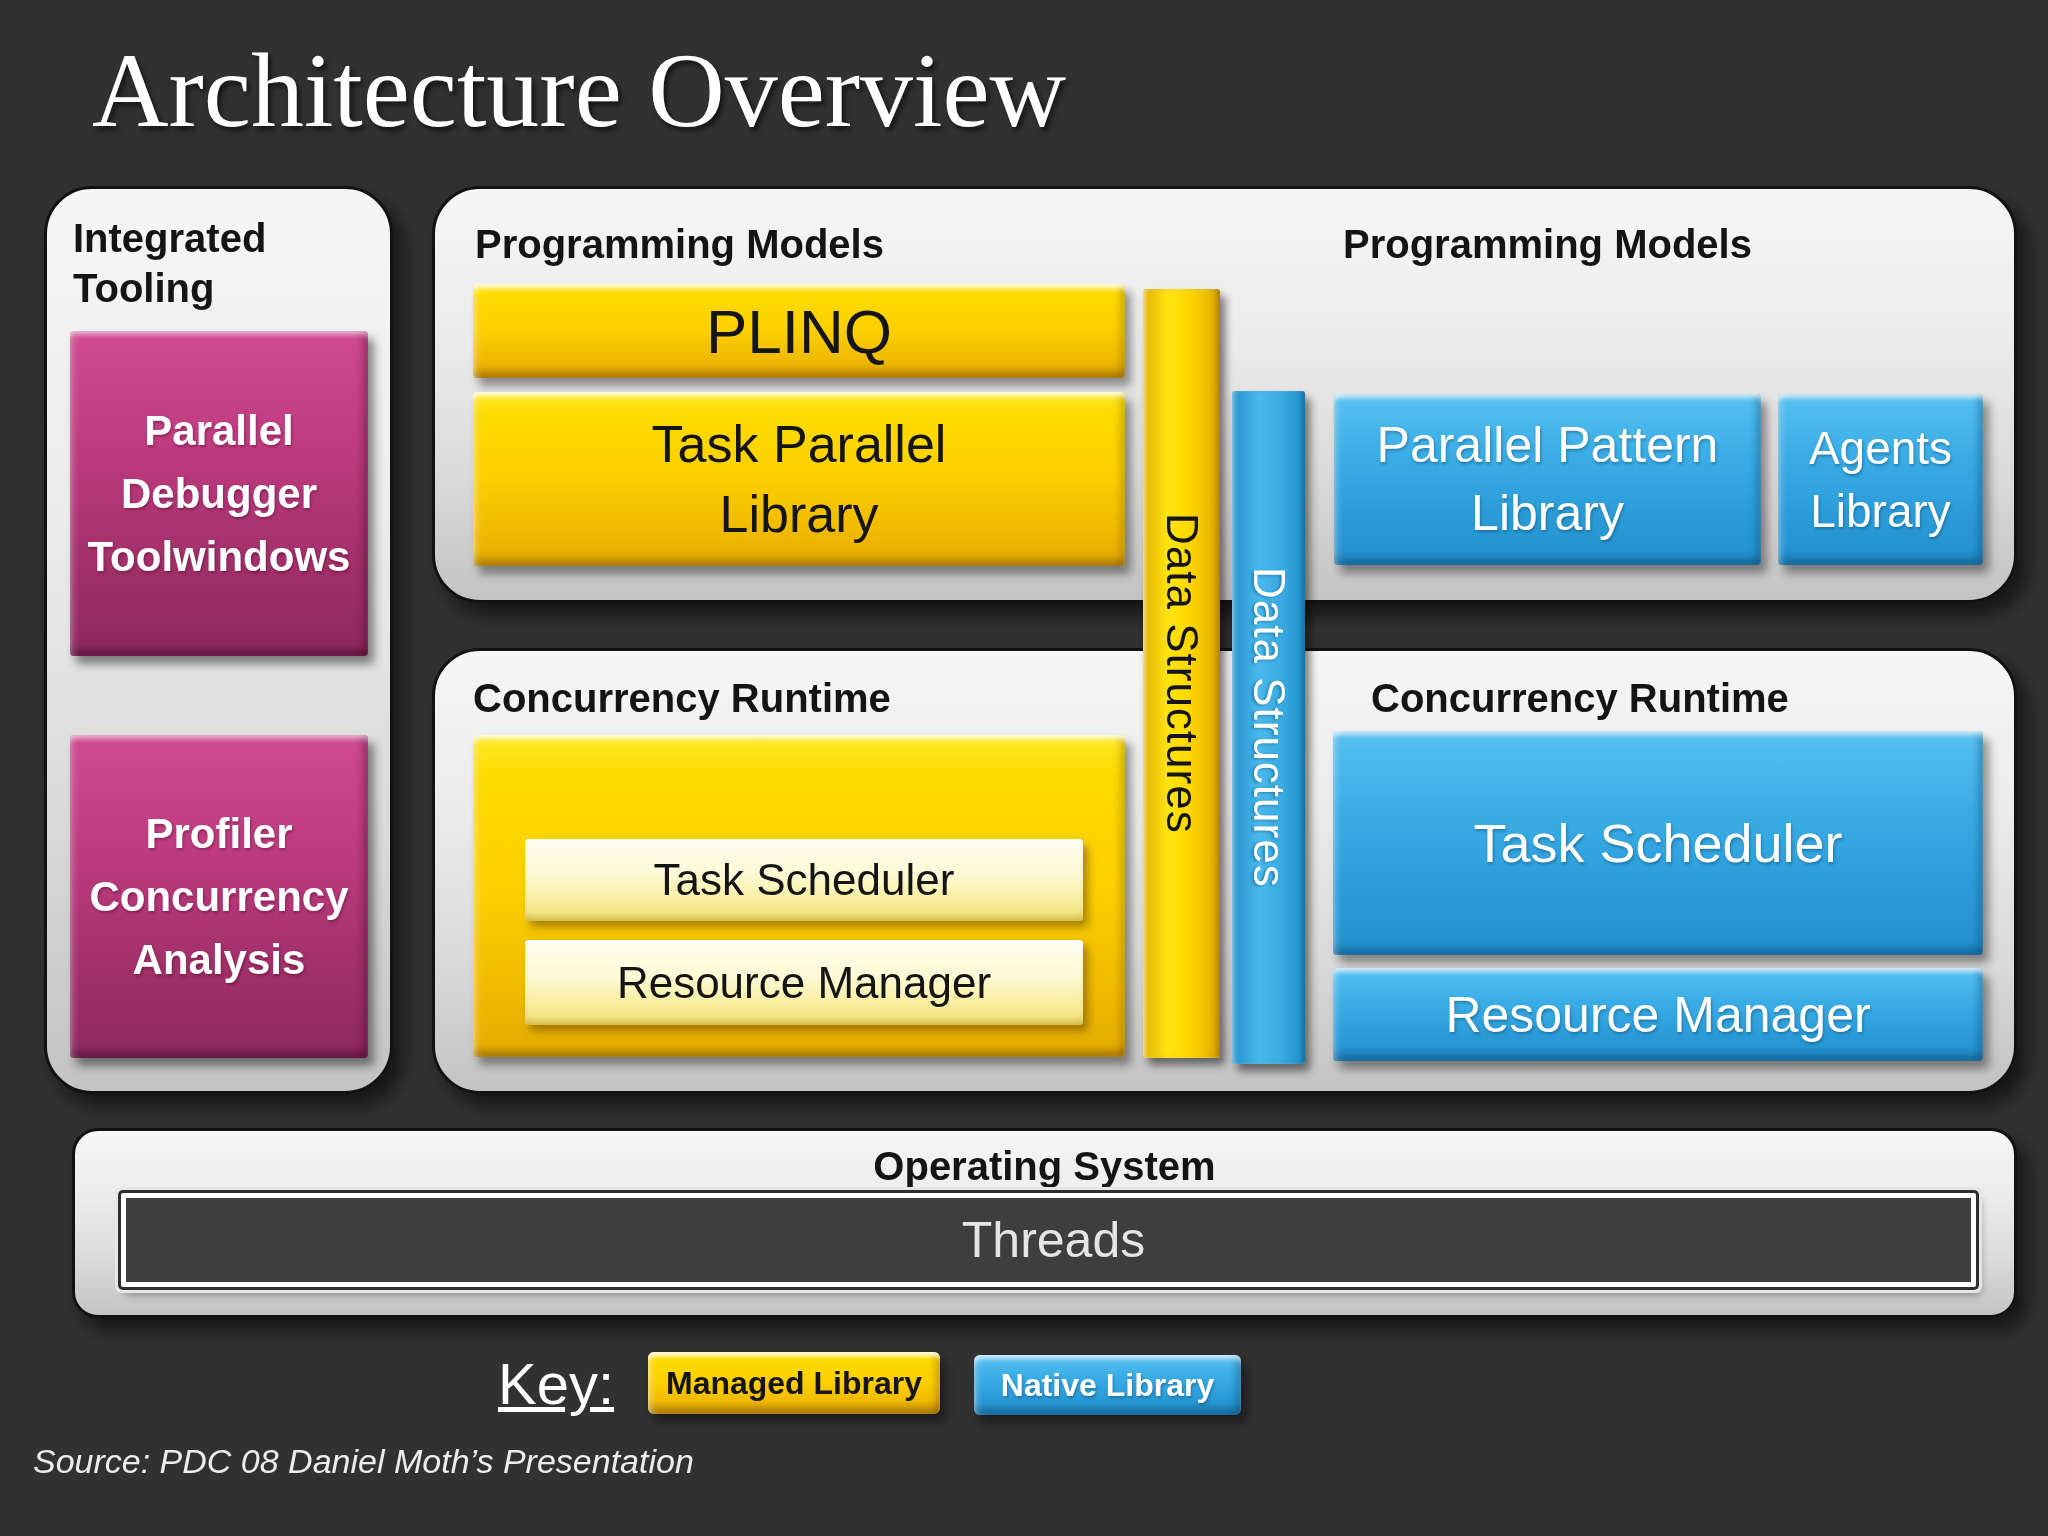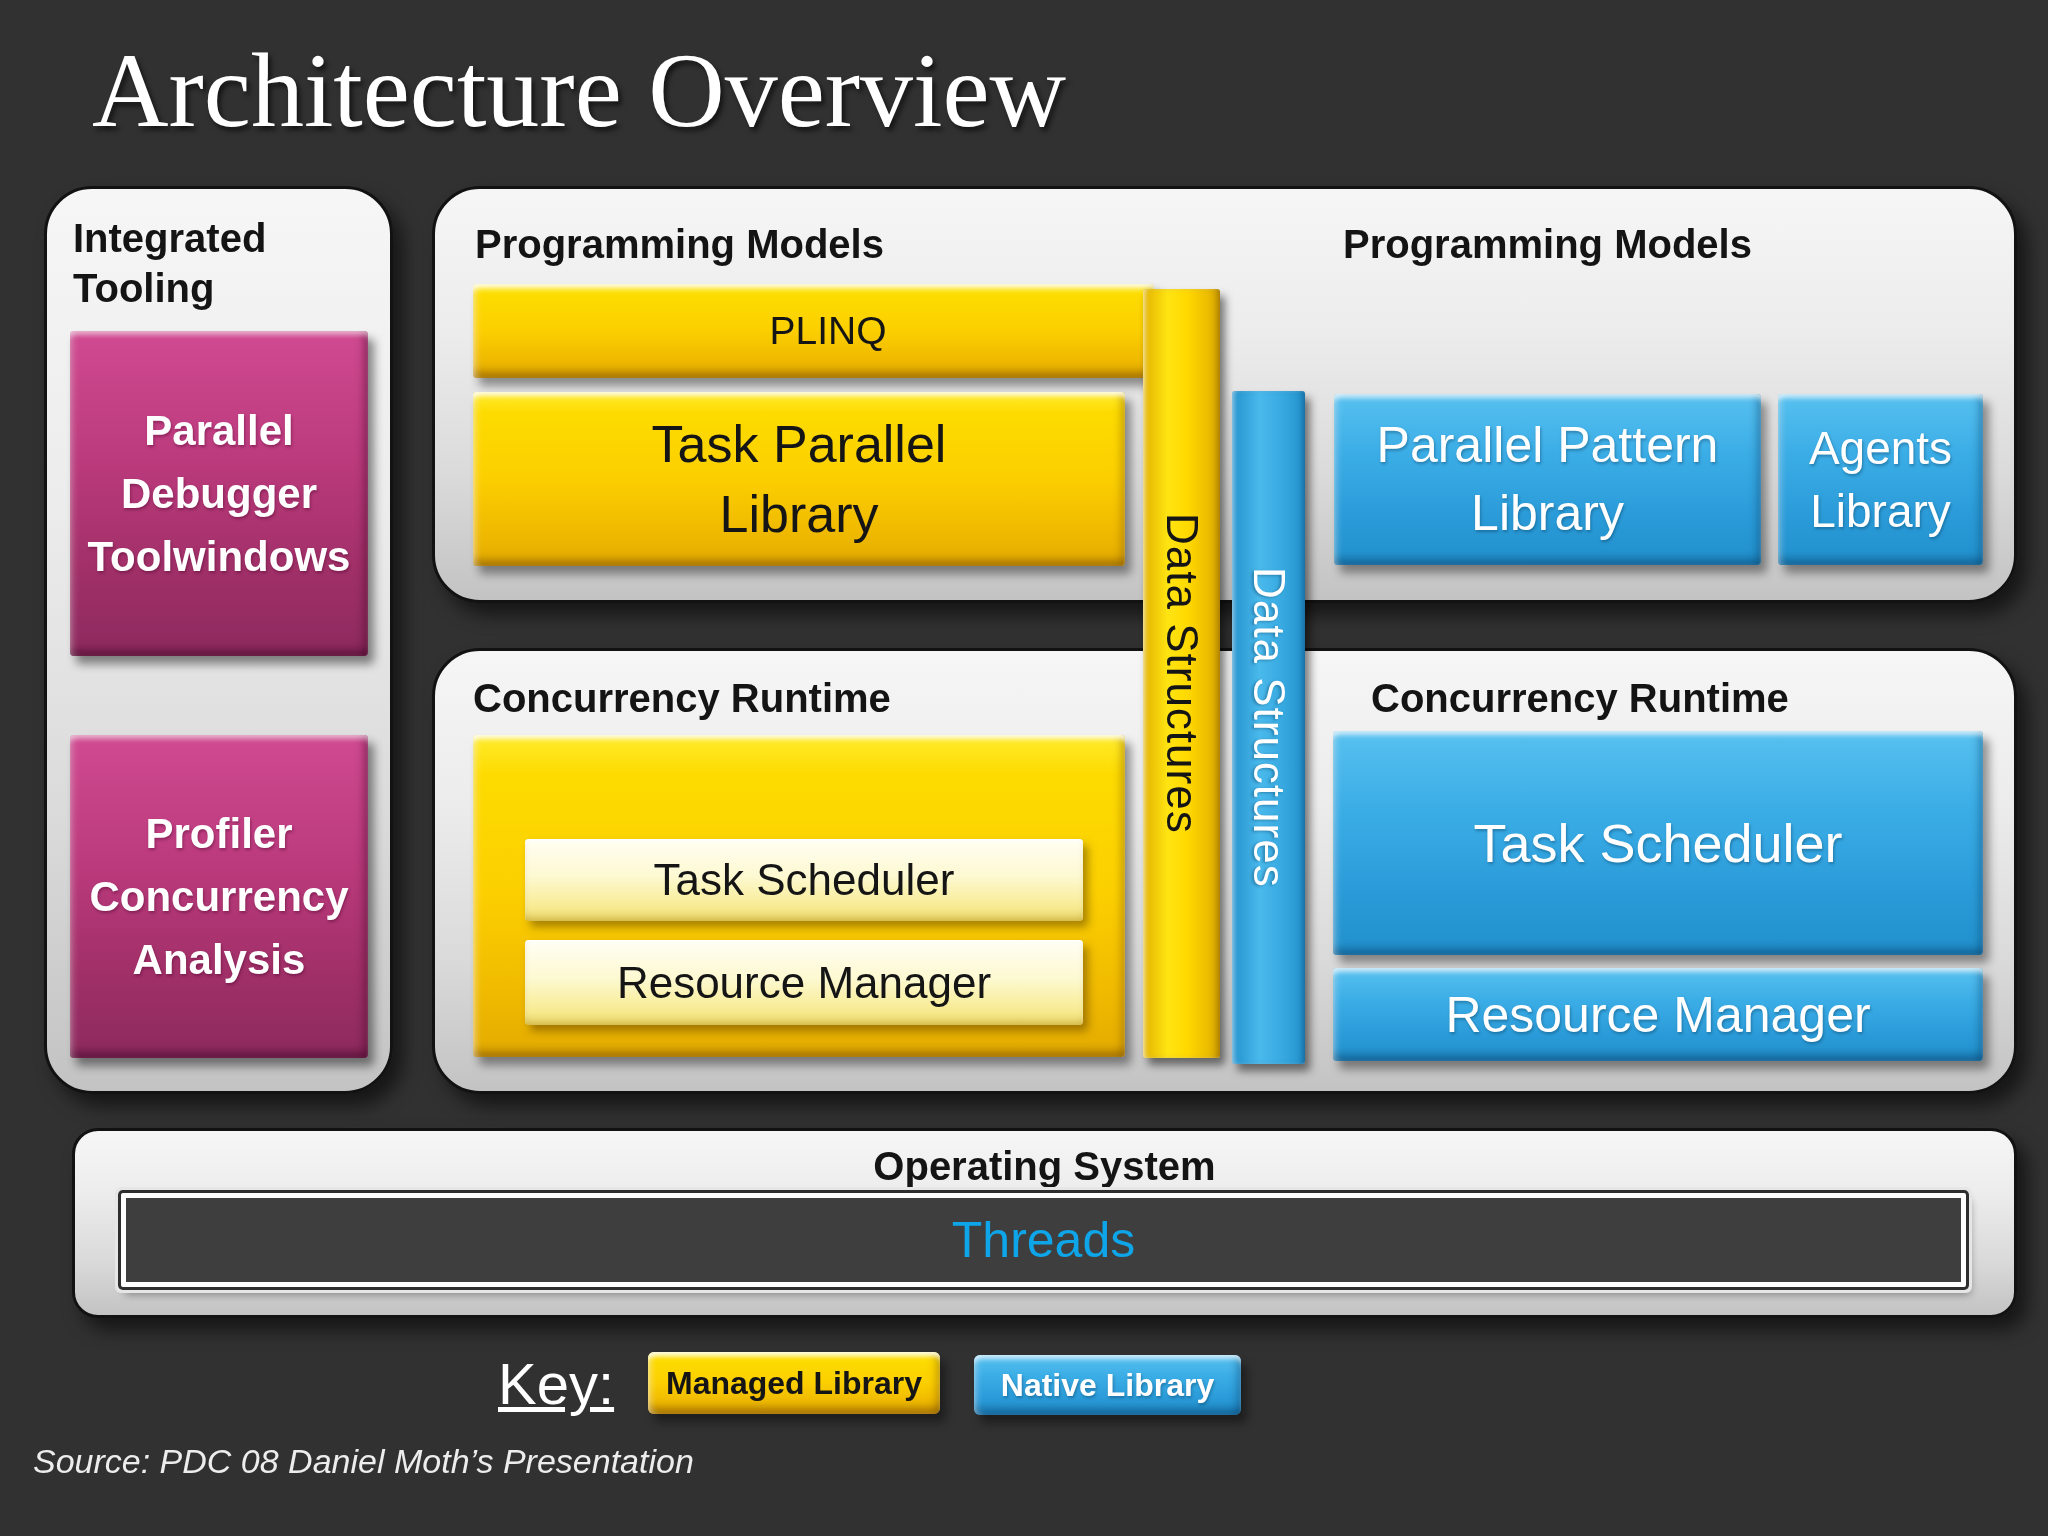--- a/index.html
+++ b/index.html
@@ -72,21 +72,21 @@
     background:linear-gradient(90deg,#2391cc 0%,#4ab9ec 38%,#38aae1 68%,#2391cc 100%);
     box-shadow:inset 4px 0 5px -2px rgba(255,255,255,.55),inset -5px 0 6px -3px rgba(8,62,104,.5),5px 7px 9px rgba(0,0,0,.5);
     color:#fff;text-shadow:1px 2px 3px rgba(0,40,70,.35);
   }
   
   #os-panel{border-radius:26px;}
   #threads-bar{
     position:absolute;display:flex;align-items:center;justify-content:center;
     background:#3e3e3e;border:5px solid #ffffff;border-radius:2px;
     box-shadow:0 0 0 3px #2e2e2e,0 0 0 6px #e6e6e6,4px 7px 9px rgba(0,0,0,.4);
-    color:#0ea5e9;font-size:50px;
+    color:#e5e5e5;font-size:50px;padding-left:10px;
   }
   
   .key-chip{
     position:absolute;display:flex;align-items:center;justify-content:center;
     font-size:32px;font-weight:700;border-radius:6px;text-align:center;
   }
   
   #slide-title{
     position:absolute;left:92px;top:30px;color:#ffffff;
     font-family:"Liberation Serif",serif;font-size:106px;font-weight:400;
@@ -110,21 +110,21 @@
     </div>
     <div class="box3d magenta" style="left:23px;top:546px;width:298px;height:323px;font-size:42px;line-height:1.5;">
       <span>Profiler Concurrency Analysis</span>
     </div>
   </div>
 
   <div class="panel" style="left:432px;top:186px;width:1579px;height:411px;">
     <div class="panel-header" style="left:40px;top:30px;">Programming Models</div>
     <div class="panel-header" style="left:908px;top:30px;">Programming Models</div>
 
-    <div class="box3d yellow" style="left:38px;top:95px;width:652px;height:94px;font-size:39px;padding-left:29px;">
+    <div class="box3d yellow" style="left:38px;top:95px;width:652px;height:94px;font-size:62px;">
       <span>PLINQ</span>
     </div>
     <div class="box3d yellow" style="left:38px;top:203px;width:652px;height:174px;font-size:52px;line-height:1.35;">
       <span style="max-width:440px;">Task Parallel Library</span>
     </div>
     <div class="box3d blue" style="left:1343px;top:205px;width:205px;height:171px;font-size:46px;line-height:1.35;">
       <span style="max-width:180px;">Agents Library</span>
     </div>
     <div class="box3d blue" style="left:899px;top:205px;width:427px;height:171px;font-size:50px;line-height:1.35;">
       <span style="max-width:360px;">Parallel Pattern Library</span>

